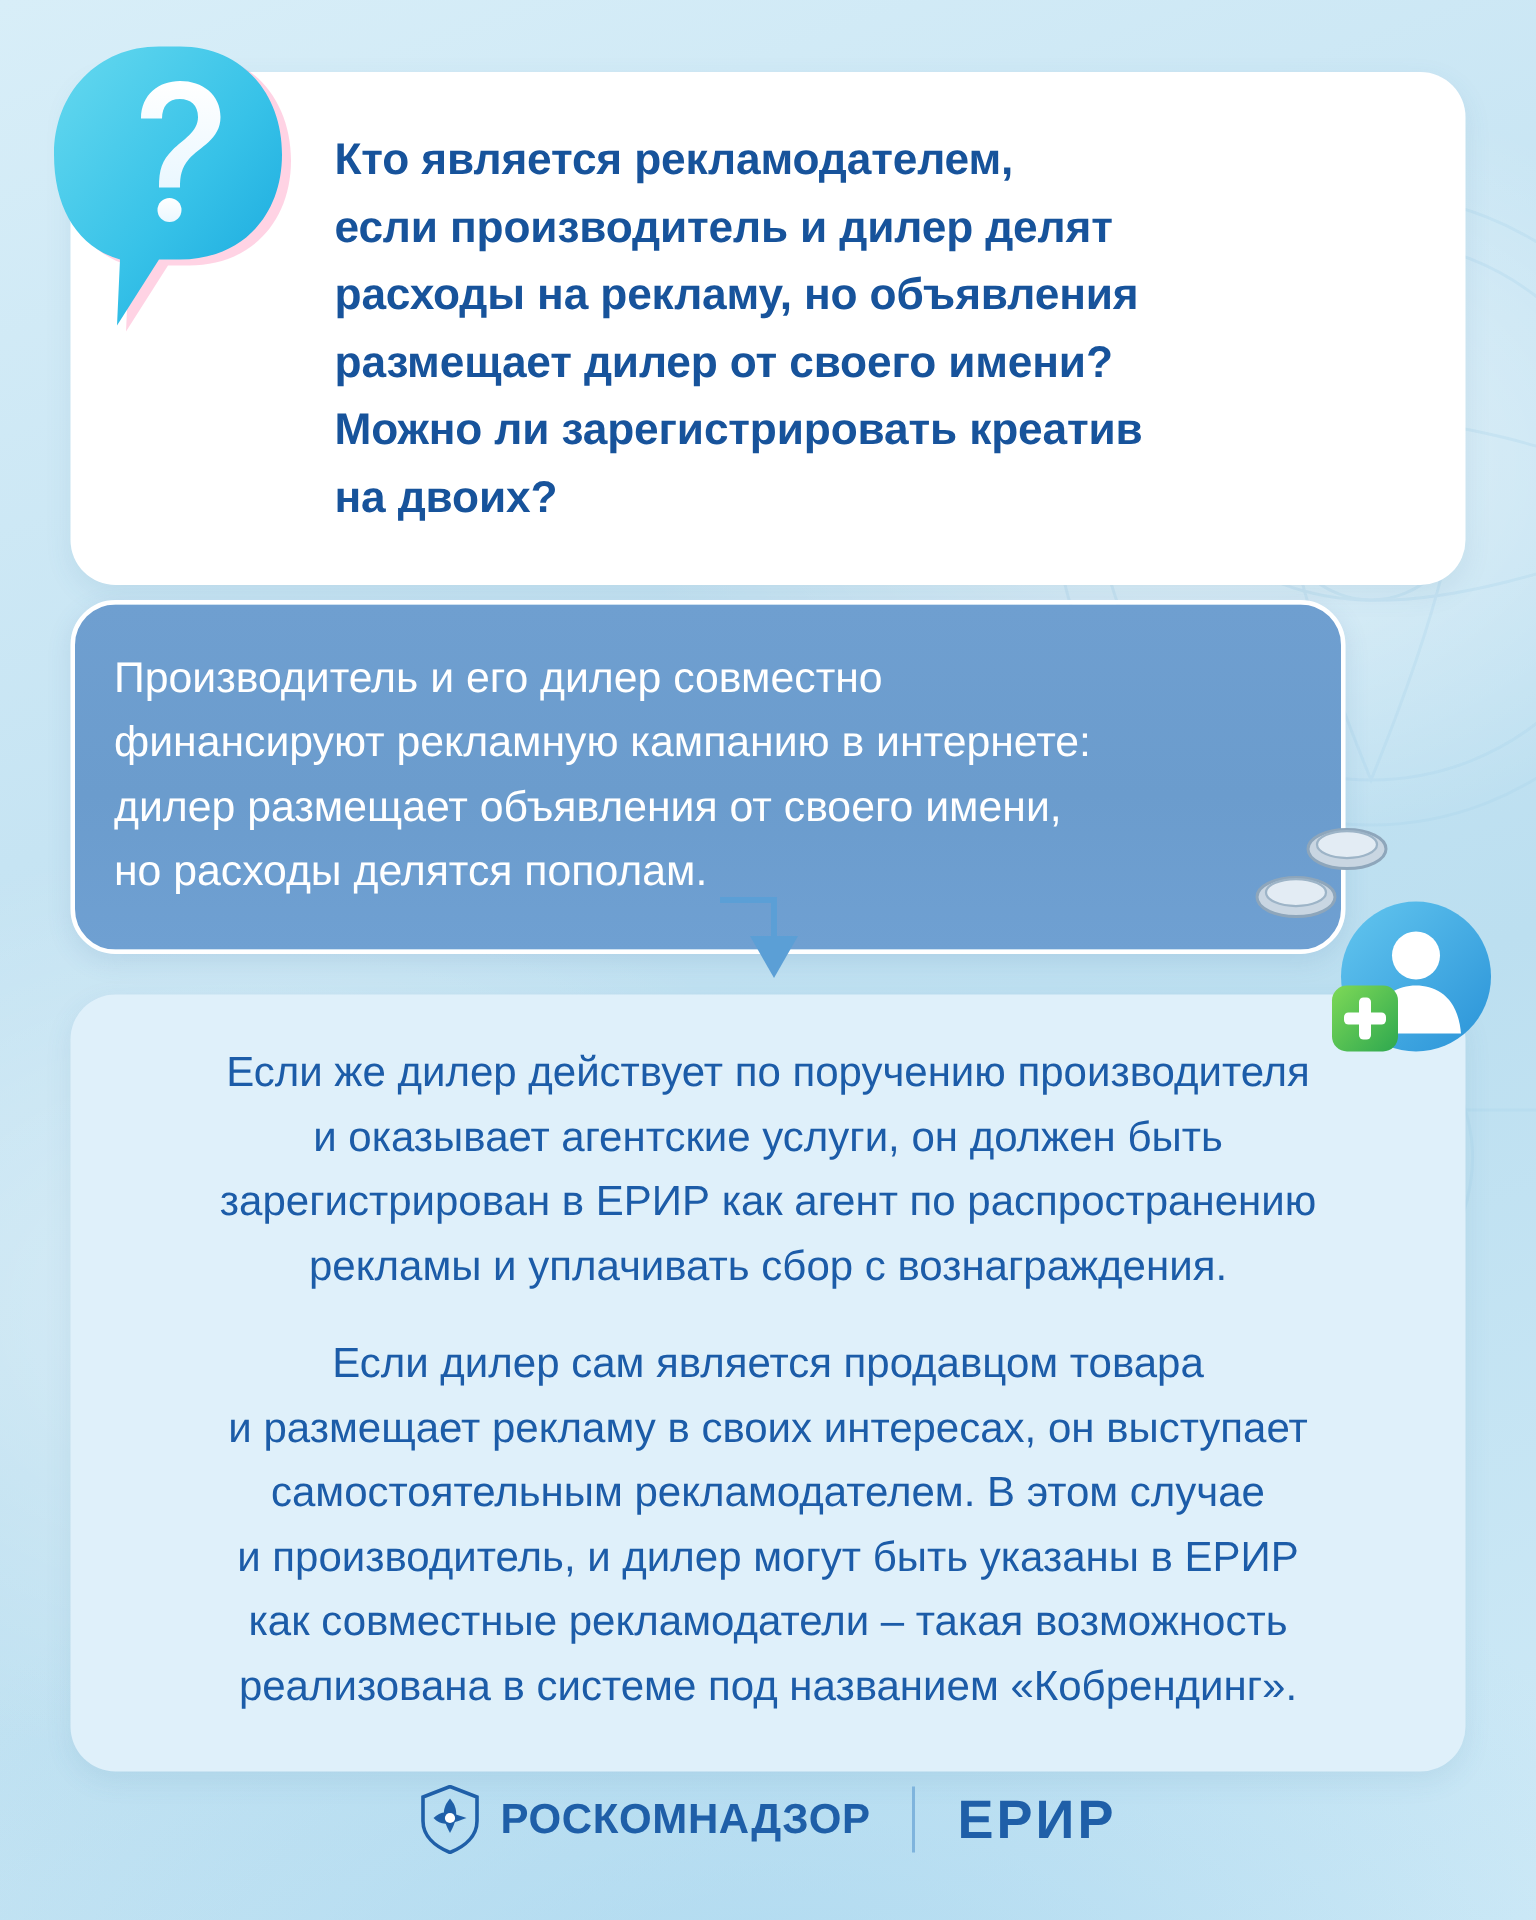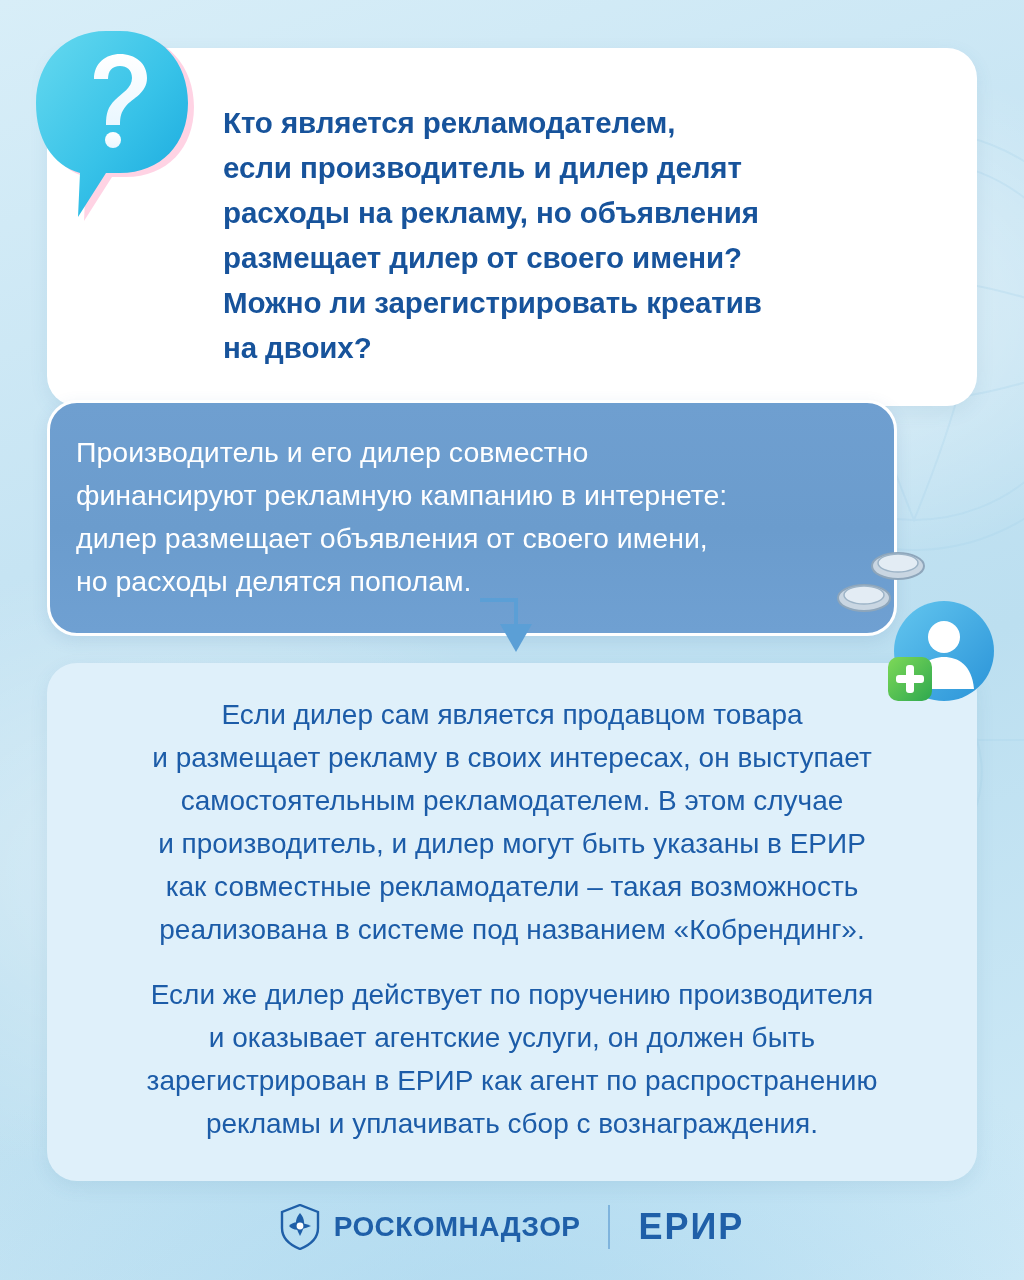--- a/index.html
+++ b/index.html
@@ -41,21 +41,21 @@
 
   
   .q-card {
     position: absolute;
     left: 47px;
     top: 48px;
     width: 930px;
     box-sizing: border-box;
     background: #ffffff;
     border-radius: 30px;
-    padding: 52px 46px 36px 176px;
+    padding: 36px 46px 36px 176px;
     box-shadow: 0 6px 18px rgba(60,120,160,0.10);
   }
   .q-text {
     color: #17539b;
     font-size: 29.5px;
     line-height: 45px;
     font-weight: bold;
     letter-spacing: -0.1px;
     white-space: pre-line;
   }
@@ -141,21 +141,21 @@
     width: 104px;
     height: 84px;
     z-index: 4;
   }
   .coins svg { width: 100%; height: 100%; display: block; }
 
   
   .footer {
     position: absolute;
     left: 0;
-    bottom: 30px;
+    bottom: 44px;
     width: 1024px;
     display: flex;
     align-items: center;
     justify-content: center;
     gap: 22px;
   }
   .brand-left {
     display: flex;
     align-items: center;
     gap: 14px;
@@ -273,30 +273,30 @@
       <circle cx="58" cy="54" r="50" fill="url(#ucirc)"></circle>
       <circle cx="58" cy="40" r="16" fill="#ffffff"></circle>
       <path d="M28 92 C30 68 44 60 58 60 C72 60 86 68 88 92 Z" fill="#ffffff"></path>
       <rect x="2" y="60" width="44" height="44" rx="10" fill="url(#plus)"></rect>
       <rect x="20" y="68" width="8" height="28" rx="3" fill="#ffffff"></rect>
       <rect x="10" y="78" width="28" height="8" rx="3" fill="#ffffff"></rect>
     </svg>
   </div>
 
   <div class="a-card">
+    <div class="a-par">Если же дилер действует по поручению производителя
+и оказывает агентские услуги, он должен быть
+зарегистрирован в ЕРИР как агент по распространению
+рекламы и уплачивать сбор с вознаграждения.</div>
     <div class="a-par">Если дилер сам является продавцом товара
 и размещает рекламу в своих интересах, он выступает
 самостоятельным рекламодателем. В этом случае
 и производитель, и дилер могут быть указаны в ЕРИР
 как совместные рекламодатели – такая возможность
 реализована в системе под названием «Кобрендинг».</div>
-    <div class="a-par">Если же дилер действует по поручению производителя
-и оказывает агентские услуги, он должен быть
-зарегистрирован в ЕРИР как агент по распространению
-рекламы и уплачивать сбор с вознаграждения.</div>
   </div>
 
   <div class="footer">
     <div class="brand-left">
       <span class="emblem">
         <svg viewBox="0 0 40 46" xmlns="http://www.w3.org/2000/svg">
           <path d="M20 1 L38 8 V24 C38 34 30 41 20 45 C10 41 2 34 2 24 V8 Z" fill="none" stroke="#1f5fa8" stroke-width="2.4"></path>
           <path d="M20 9 C25 15 26 21 20 32 C14 21 15 15 20 9 Z" fill="#1f5fa8"></path>
           <path d="M9 22 C14 17 18 17 31 22 C18 27 14 27 9 22 Z" fill="#1f5fa8"></path>
           <circle cx="20" cy="22" r="3.4" fill="#ffffff"></circle>

